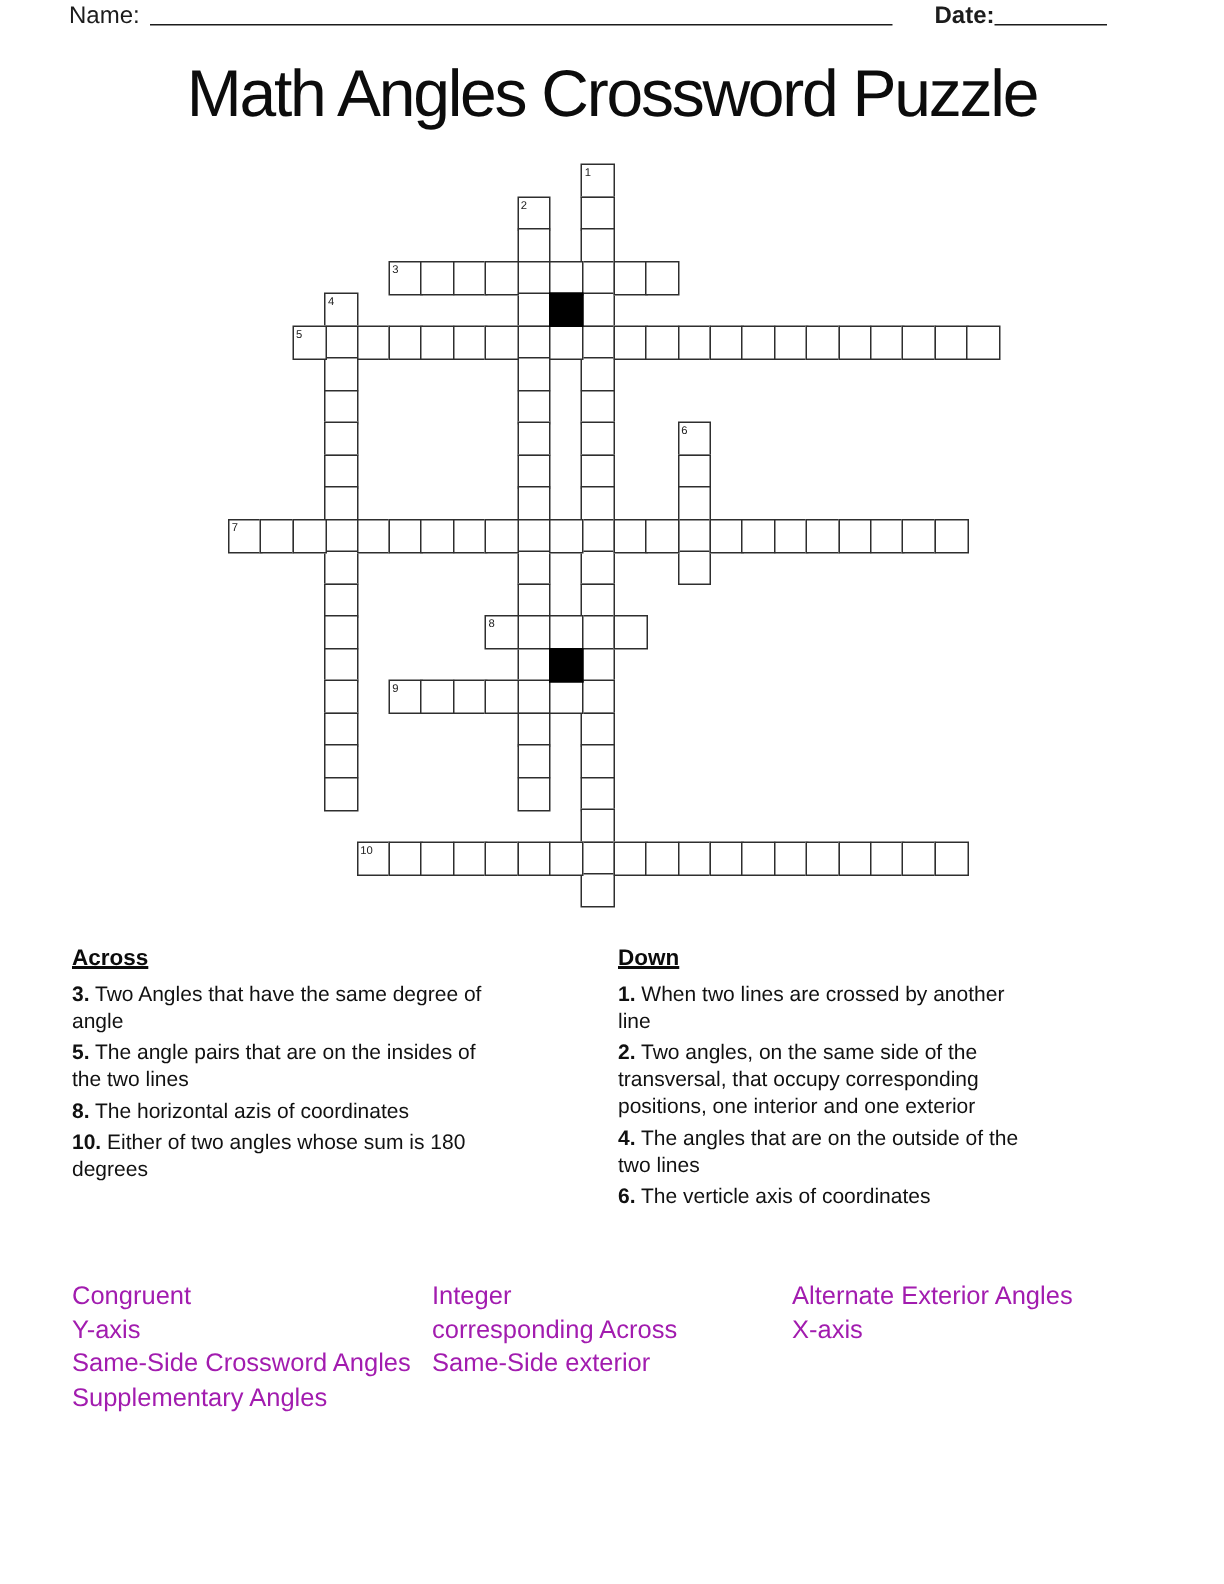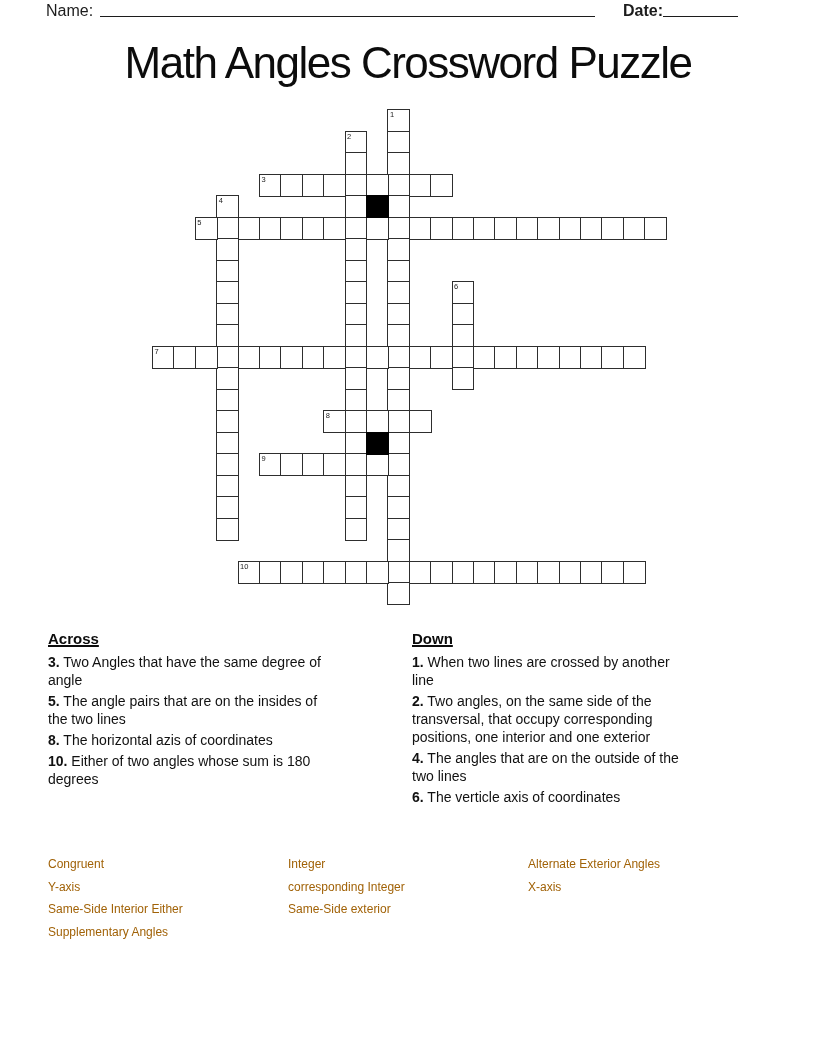--- a/index.html
+++ b/index.html
@@ -52,21 +52,21 @@
     margin-bottom: 5px; color: #0c0c0c;
   }
   .clue { font-size: 14px; line-height: 18px; margin-bottom: 3px; color: #111; }
   .clue .clue-num { font-weight: 700; }
   .clue .clue-text { white-space: pre-line; }
 
   
   .wordbank { position: absolute; left: 48px; top: 845px; width: 730px; }
   .wb-cols { display: flex; margin-top: 8px; }
   .wb-col { width: 240px; }
-  .wb-item { font-size: 12px; line-height: 22.5px; color: #a16207; white-space: nowrap; }
+  .wb-item { font-size: 17px; line-height: 22.5px; color: #a21caf; white-space: nowrap; }
 </style>
 </head>
 <body>
 
 <div class="page">
 
   <span class="hdr-label name-label">Name:</span>
   <div class="fill-line name-line"></div>
   <span class="hdr-label date-label">Date:</span>
   <div class="fill-line date-line"></div>
@@ -257,26 +257,26 @@
 two lines</span></div>
         <div class="clue"><span class="clue-num">6.</span><span class="clue-text"> The verticle axis of coordinates</span></div>
       </div>
   </div>
 
   <div class="wordbank">
     <div id="wb-cols" class="wb-cols">
         <div class="wb-col">
           <div class="wb-item">Congruent</div>
           <div class="wb-item">Y-axis</div>
-          <div class="wb-item">Same-Side Interior Either</div>
+          <div class="wb-item">Same-Side Crossword Angles</div>
           <div class="wb-item">Supplementary Angles</div>
         </div>
         <div class="wb-col">
           <div class="wb-item">Integer</div>
-          <div class="wb-item">corresponding Integer</div>
+          <div class="wb-item">corresponding Across</div>
           <div class="wb-item">Same-Side exterior</div>
         </div>
         <div class="wb-col">
           <div class="wb-item">Alternate Exterior Angles</div>
           <div class="wb-item">X-axis</div>
         </div>
       </div>
   </div>
 
 </div>

